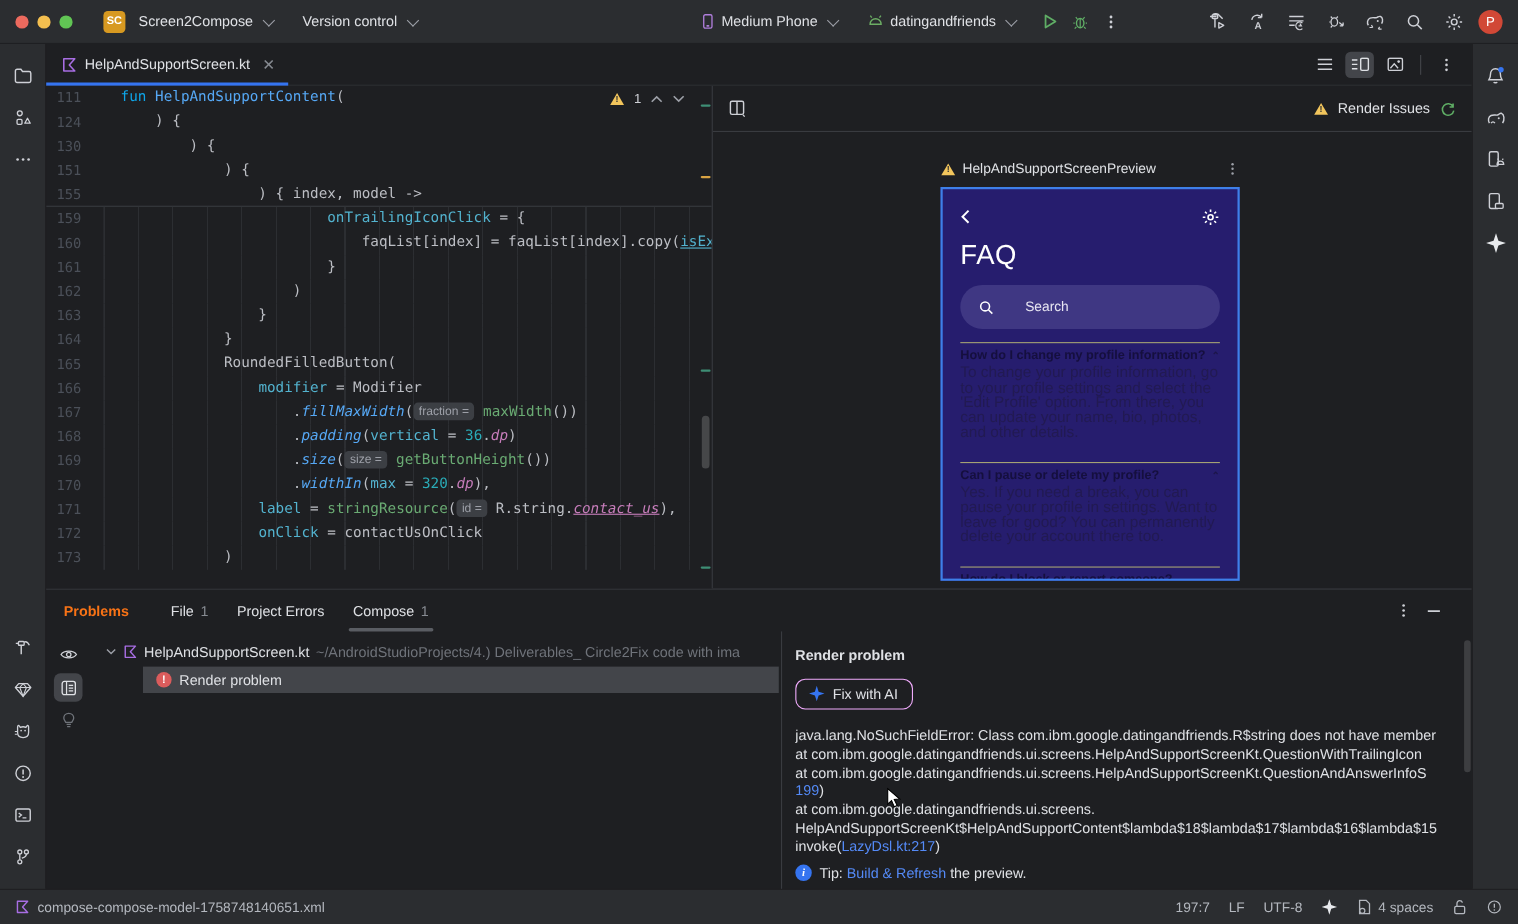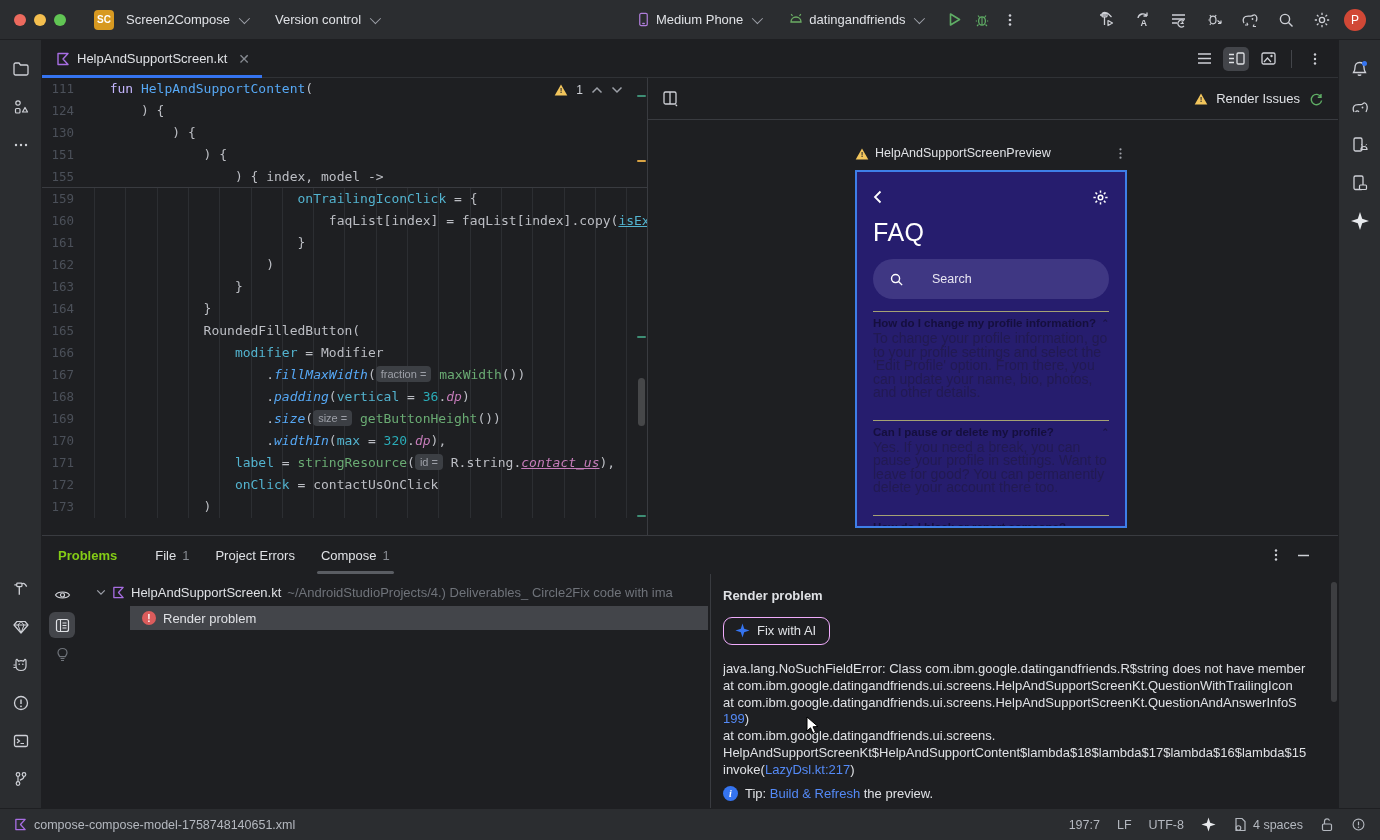--- a/index.html
+++ b/index.html
@@ -41,21 +41,21 @@
   .view-ico { width:26px; height:24px; display:flex; align-items:center; justify-content:center; border-radius:5px; color:#ced0d6;}
   .view-ico.sel { background:#43454a; }
   
   .contentrow { display:flex; height:457px; }
   .editor { width:606px; position:relative; background:#1e1f22; overflow:hidden; border-right:1px solid #393b40; }
   .code-row { display:flex; height:22px; line-height:22px; font-family:"DejaVu Sans Mono", monospace; font-size:13px; white-space:pre; color:#bcbec4;}
   .code-row .gutter { width:52px; flex:0 0 52px; text-align:right; padding-right:20px; color:#4b5059; font-size:12.5px; }
   .code-row .code { flex:1; overflow:hidden; }
   .code-row:not(.sticky) .code { background-image:repeating-linear-gradient(to right,#2c2e32 0 1px,transparent 1px 31.3px); }
   .code-row.sticky-last { border-bottom:1px solid #393b40; }
-  .tk-kw{color:#c4b5fd}
+  .tk-kw{color:#0ea5e9}
   .tk-fnd{color:#56a8f5}
   .tk-prop{color:#53b3cf}
   .tk-propu{color:#53b3cf;text-decoration:underline}
   .tk-ext{color:#56a8f5;font-style:italic}
   .tk-call{color:#6aab73}
   .tk-num{color:#2aacb8}
   .tk-dp{color:#c77dbb;font-style:italic}
   .tk-ref{color:#c77dbb;font-style:italic;text-decoration:underline}
   .tk-chip{display:inline-block;background:#3c3f44;color:#9da0a8;border-radius:4px;padding:0 5px;font-family:"Liberation Sans",sans-serif;font-size:11px;line-height:16px;height:16px;vertical-align:1px;}
   .insp-widget{position:absolute;top:5px;right:24px;display:flex;align-items:center;gap:8px;color:#ced0d6;font-size:12px;}
@@ -74,21 +74,21 @@
   .ph-title { color:#fff; font-size:25px; font-weight:400; margin-top:10px; letter-spacing:0.5px;}
   .ph-search { margin-top:12px; height:40px; border-radius:20px; background:#3f3783; display:flex; align-items:center; gap:28px; padding:0 16px; color:#e8e6f2; font-size:12.5px; }
   .faq { margin-top:12px; }
   .faq-item { border-top:1.5px solid #a5a274; padding:5px 0 12px 0; }
   .faq-q { display:flex; justify-content:space-between; align-items:flex-start; font-weight:bold; font-size:11.5px; color:#150f3e; }
   .faq-q .fchev { color:#1c1548; font-size:9px; margin-top:1px;}
   .faq-a { margin-top:3px; font-size:14px; line-height:13.5px; color:#221a52; padding-bottom:8px;}
   
   .bottom { height:273px; border-top:1px solid #393b40; background:#1e1f22; display:flex; flex-direction:column; }
   .bt-tabs { height:38px; display:flex; align-items:center; padding:0 16px; gap:26px; }
-  .bt-title { font-weight:bold; color:#84cc16; margin-right:12px; }
+  .bt-title { font-weight:bold; color:#f97316; margin-right:12px; }
   .bt-tab { display:flex; align-items:center; gap:6px; height:38px; position:relative; color:#dfe1e5;}
   .bt-tab .cnt { color:#868a91; }
   .bt-tab.active::after { content:""; position:absolute; left:-4px; right:-4px; bottom:0; height:3px; border-radius:2px; background:#5a5d63; }
   .bt-tabs .right { margin-left:auto; display:flex; align-items:center; gap:14px; padding-right:12px; color:#ced0d6;}
   .bt-body { flex:1; display:flex; min-height:0; }
   .bt-tools { width:40px; display:flex; flex-direction:column; align-items:center; padding-top:8px; gap:4px; }
   .bt-tool { width:26px; height:26px; border-radius:6px; display:flex; align-items:center; justify-content:center; color:#ced0d6; }
   .bt-tool.sel { background:#43454a; }
   .bt-tool.dim { color:#6f737a; }
   .bt-tree { width:628px; padding-top:6px; min-width:0; }

